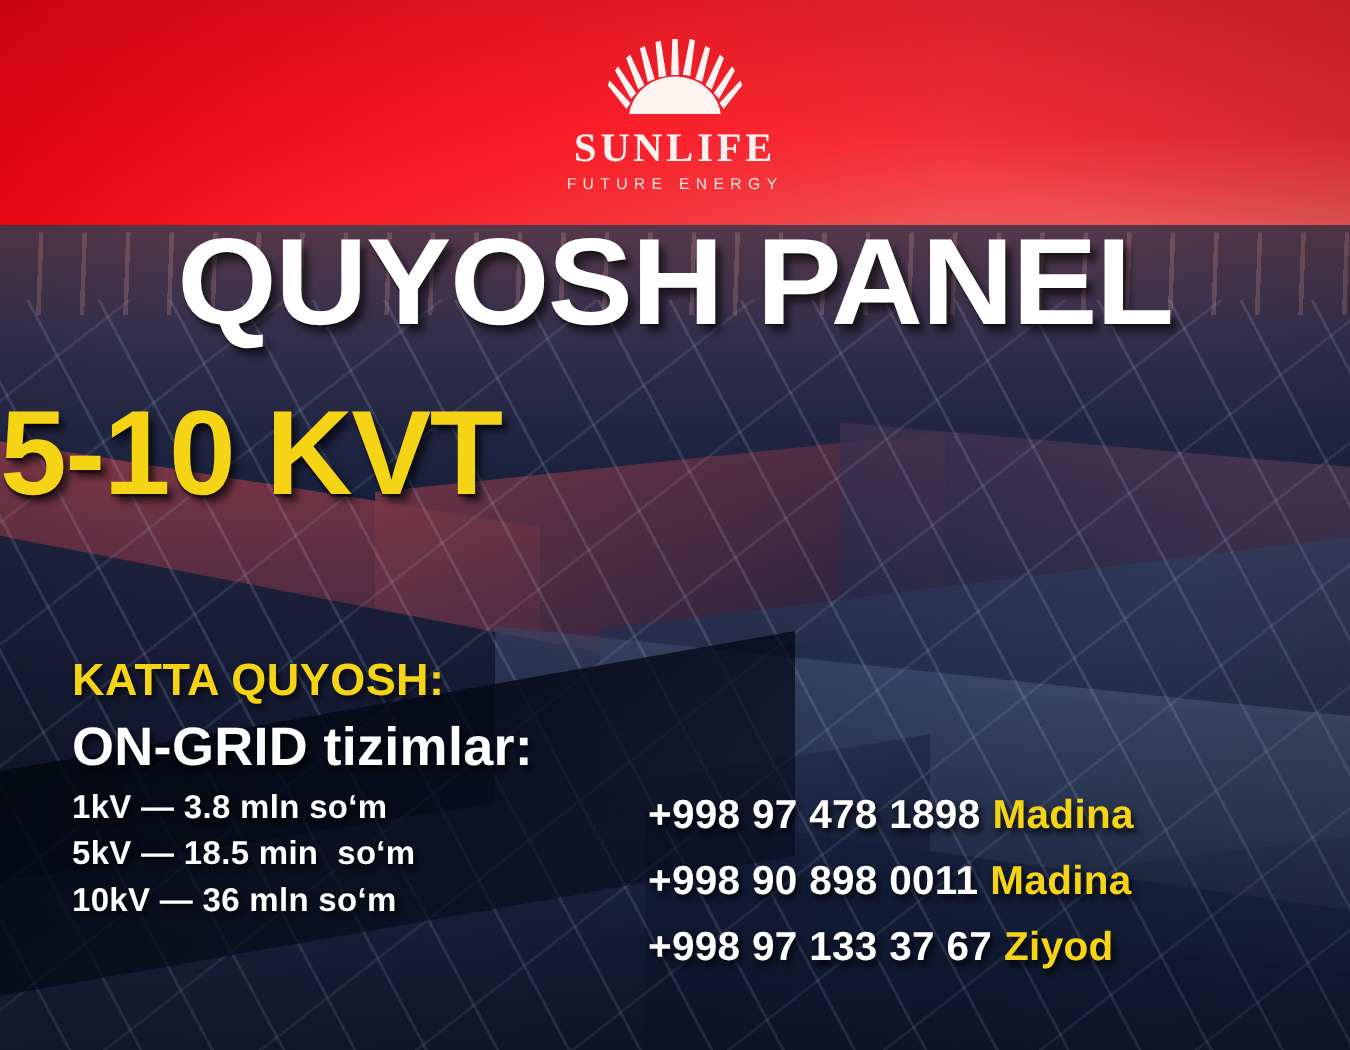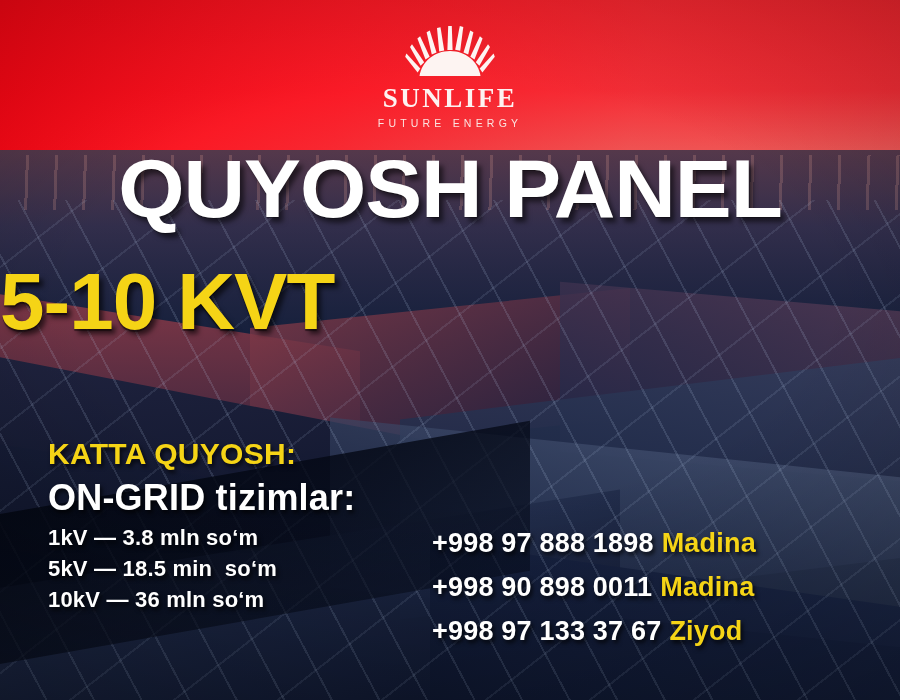--- a/index.html
+++ b/index.html
@@ -233,21 +233,21 @@
     <div class="offer">
       <div class="offer-title">KATTA QUYOSH:</div>
       <div class="offer-sub">ON-GRID tizimlar:</div>
       <div class="price-row">1kV — 3.8 mln so‘m</div>
       <div class="price-row">5kV — 18.5 min  so‘m</div>
       <div class="price-row">10kV — 36 mln so‘m</div>
     </div>
 
     <div class="contacts">
       <div class="contact-row">
-        <span class="phone">+998 97 888 1898</span><span class="person">Madina</span>
+        <span class="phone">+998 97 478 1898</span><span class="person">Madina</span>
       </div>
       <div class="contact-row">
         <span class="phone">+998 90 898 0011</span><span class="person">Madina</span>
       </div>
       <div class="contact-row">
         <span class="phone">+998 97 133 37 67</span><span class="person">Ziyod</span>
       </div>
     </div>
 
   </div>

